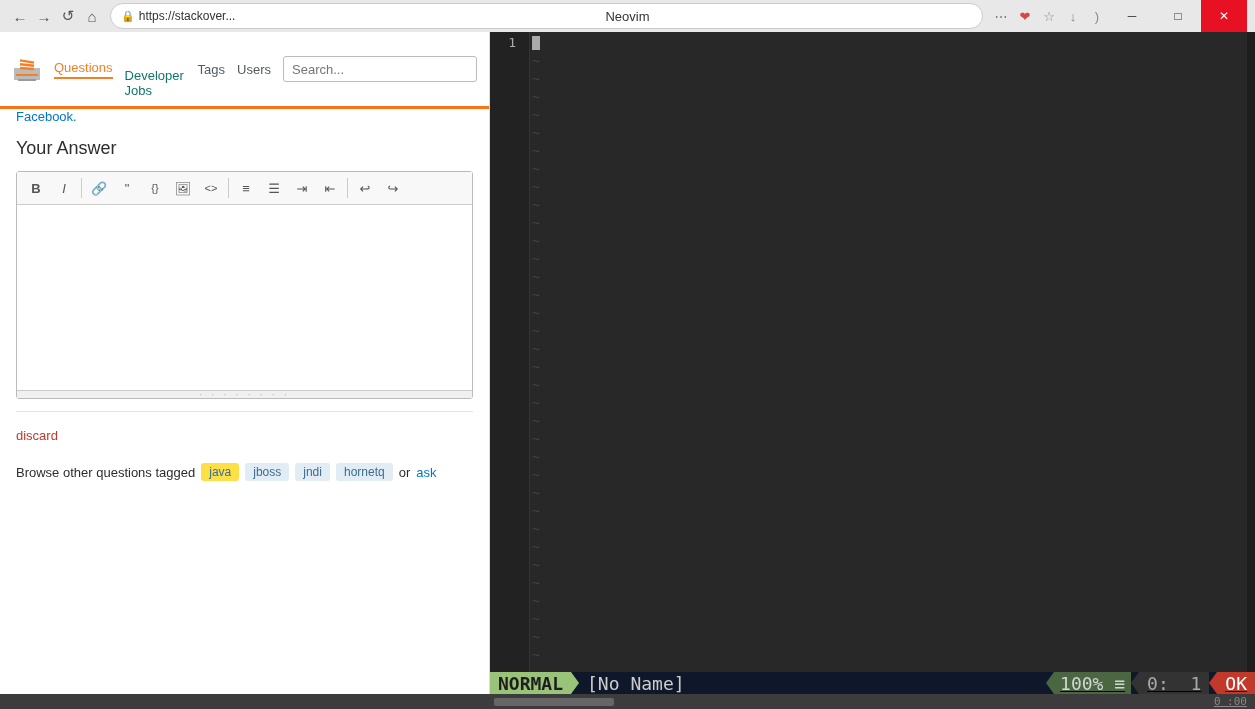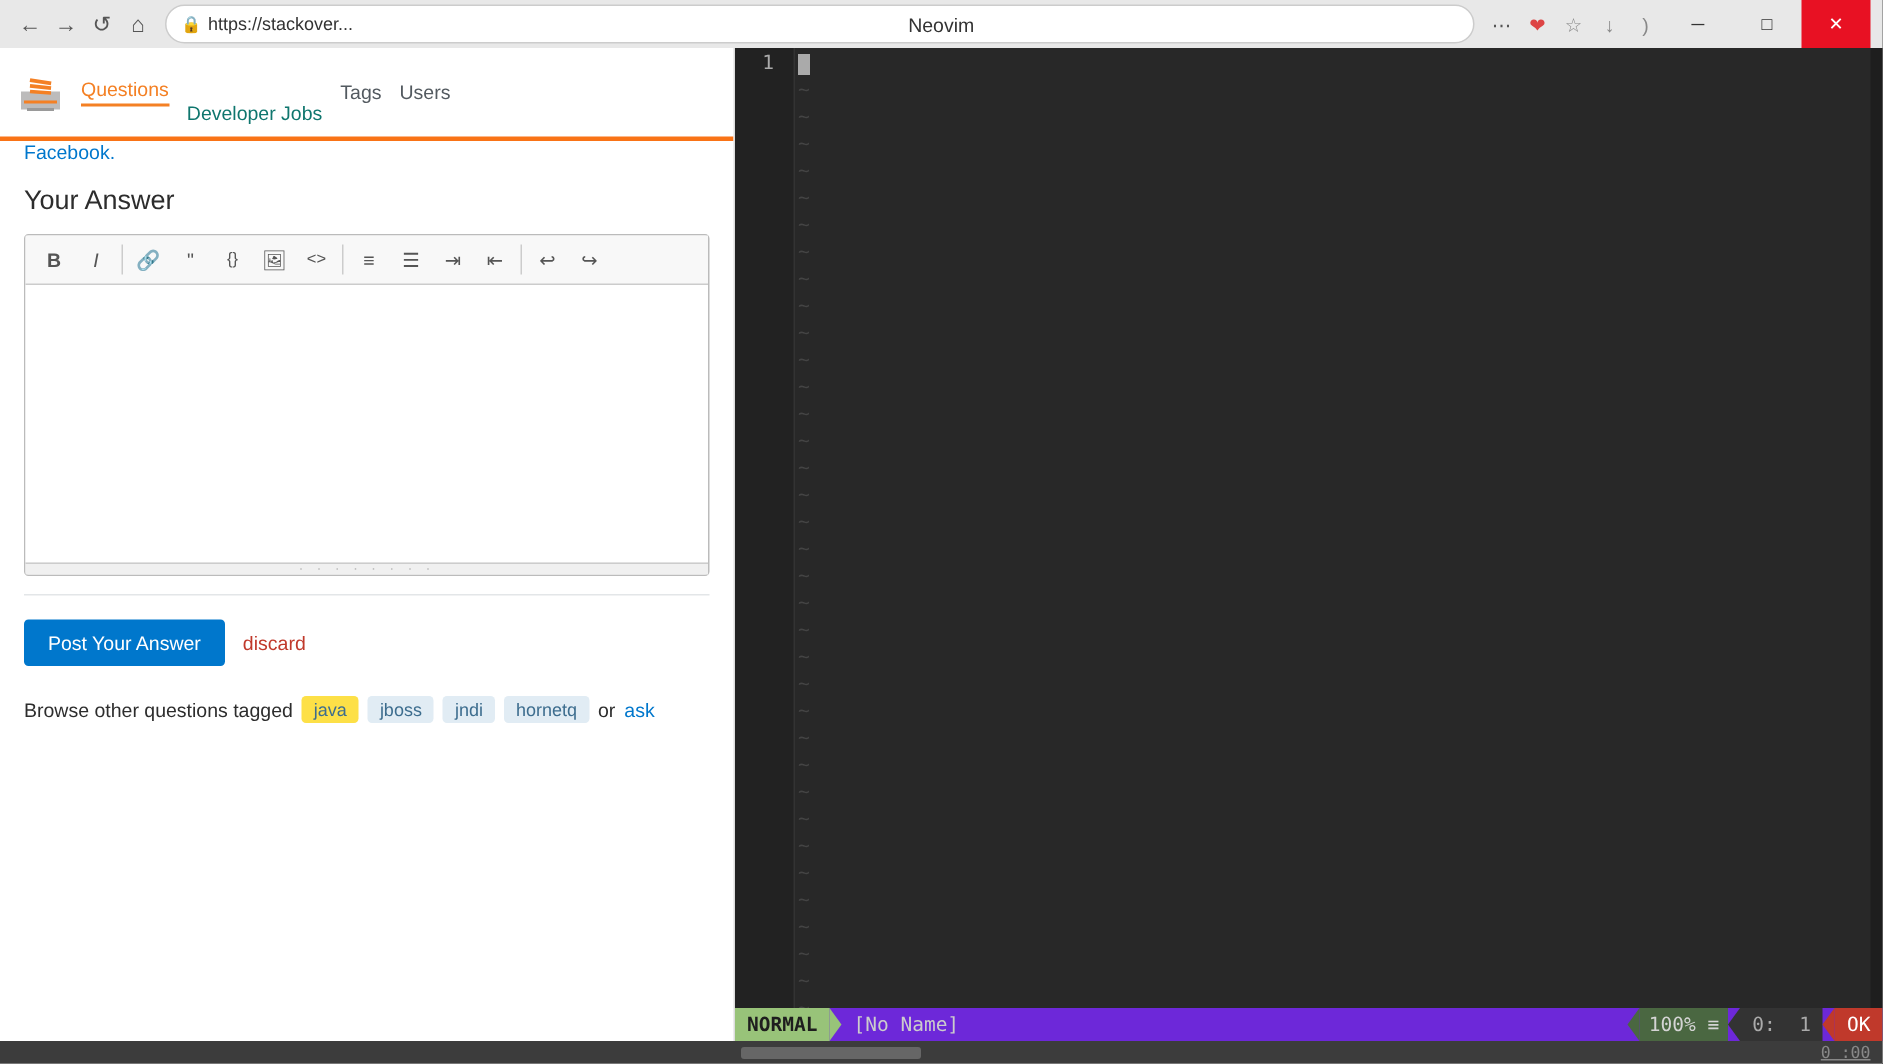--- a/index.html
+++ b/index.html
@@ -51,20 +51,21 @@
 
             <line x1="8" y1="6" x2="22" y2="9" stroke="#f48024" stroke-width="2.5" transform="rotate(-3,15,7)"></line>
             <line x1="8" y1="10" x2="22" y2="12" stroke="#f48024" stroke-width="2.5" transform="rotate(-2,15,11)"></line>
             <line x1="8" y1="14" x2="22" y2="15" stroke="#f48024" stroke-width="2.5"></line>
           </svg>
         </div>
         <a style="font-size:13px;color:#f48024;cursor:pointer;text-decoration:none;border-bottom:2px solid #f48024;padding-bottom:2px;">Questions</a>
         <a style="font-size:13px;color:#0f766e;cursor:pointer;text-decoration:none;margin-top:28px;">Developer Jobs</a>
         <a style="font-size:13px;color:#535a60;cursor:pointer;text-decoration:none;">Tags</a>
         <a style="font-size:13px;color:#535a60;cursor:pointer;text-decoration:none;">Users</a>
+        <input type="text" style="flex: 1 1 0%; height: 26px; border: 1px solid rgb(187, 187, 187); border-radius: 3px; padding: 0px 8px; font-size: 13px;" placeholder="Search...">
       </div>
 
       <div style="padding:0 16px;flex:1;">
 
         <a style="color:#0077cc;font-size:13px;text-decoration:none;display:block;margin-bottom:14px;">Facebook.</a>
 
         <h2 style="font-size:18px;color:#2d2d2d;margin-bottom:12px;font-weight:normal;">Your Answer</h2>
 
         <div style="border:1px solid #bbb;border-radius:3px;margin-bottom:12px;">
 
@@ -91,21 +92,20 @@
 
           <div style="height:8px;background:#f0f0f0;border-top:1px solid #ccc;cursor:ns-resize;display:flex;align-items:center;justify-content:center;">
             <span style="color:#bbb;font-size:10px;letter-spacing:3px;">· · · · · · · ·</span>
           </div>
         </div>
 
         <div style="border-top:1px solid #e3e6e8;margin:8px 0;"></div>
         <div style="height:8px;"></div>
 
         <div style="display:flex;align-items:center;gap:12px;margin-bottom:20px;">
-          <button style="background:#0077cc;color:white;border:none;padding:8px 16px;font-size:13px;border-radius:3px;cursor:pointer;">Post Your Answer</button>
           <a style="color:#c0392b;font-size:13px;cursor:pointer;text-decoration:none;">discard</a>
         </div>
 
         <div style="display:flex;align-items:center;gap:6px;flex-wrap:wrap;font-size:13px;color:#2d2d2d;">
           <span style="white-space:nowrap;">Browse other questions tagged</span>
           <span style="background:#fde047;color:#3d6d8e;padding:2px 8px;border-radius:3px;font-size:12px;cursor:pointer;">java</span>
           <span style="background:#e1ecf4;color:#3d6d8e;padding:2px 8px;border-radius:3px;font-size:12px;cursor:pointer;">jboss</span>
           <span style="background:#e1ecf4;color:#3d6d8e;padding:2px 8px;border-radius:3px;font-size:12px;cursor:pointer;">jndi</span>
           <span style="background:#e1ecf4;color:#3d6d8e;padding:2px 8px;border-radius:3px;font-size:12px;cursor:pointer;">hornetq</span>
           <span>or</span>
@@ -162,25 +162,25 @@
           <div style="font-family:monospace;font-size:13px;color:#444;line-height:18px;">~</div>
           <div style="font-family:monospace;font-size:13px;color:#444;line-height:18px;">~</div>
           <div style="font-family:monospace;font-size:13px;color:#444;line-height:18px;">~</div>
           <div style="font-family:monospace;font-size:13px;color:#444;line-height:18px;">~</div>
           <div style="font-family:monospace;font-size:13px;color:#444;line-height:18px;">~</div>
         </div>
 
         <div style="position:absolute;right:0;top:0;width:8px;background:#1e1e1e;bottom:0;"></div>
       </div>
 
-      <div style="height:22px;background:#6d28d9;display:flex;align-items:center;font-family:monospace;font-size:13px;">
+      <div style="height:22px;background:#0f172a;display:flex;align-items:center;font-family:monospace;font-size:18px;">
         <div style="background:#98c379;color:#1e1e1e;padding:0 8px;height:100%;display:flex;align-items:center;font-weight:bold;font-family:monospace;">NORMAL</div>
         <div style="width:0;height:0;border-top:11px solid transparent;border-bottom:11px solid transparent;border-left:8px solid #98c379;"></div>
         <div style="color:#ccc;padding:0 8px;flex:1;font-family:monospace;">[No Name]</div>
-        <div style="display:flex;align-items:flex-end;height:100%;">
+        <div style="display:flex;align-items:flex-end;height:100%;text-decoration:underline;">
           <div style="width:0;height:0;border-top:11px solid transparent;border-bottom:11px solid transparent;border-right:8px solid #4a6741;"></div>
           <div style="background:#4a6741;color:#d4d4d4;padding:0 6px;height:100%;display:flex;align-items:center;font-family:monospace;">
             <span>100%</span>&nbsp;<span>≡</span>
           </div>
           <div style="width:0;height:0;border-top:11px solid transparent;border-bottom:11px solid transparent;border-right:8px solid #333;"></div>
           <div style="background:#333;color:#aaa;padding:0 8px;height:100%;display:flex;align-items:center;font-family:monospace;">
             <span>0:</span>&nbsp;&nbsp;<span>1</span>
           </div>
           <div style="width:0;height:0;border-top:11px solid transparent;border-bottom:11px solid transparent;border-right:8px solid #c0392b;"></div>
           <div style="background:#c0392b;color:white;padding:0 8px;height:100%;display:flex;align-items:center;font-family:monospace;">OK</div>

